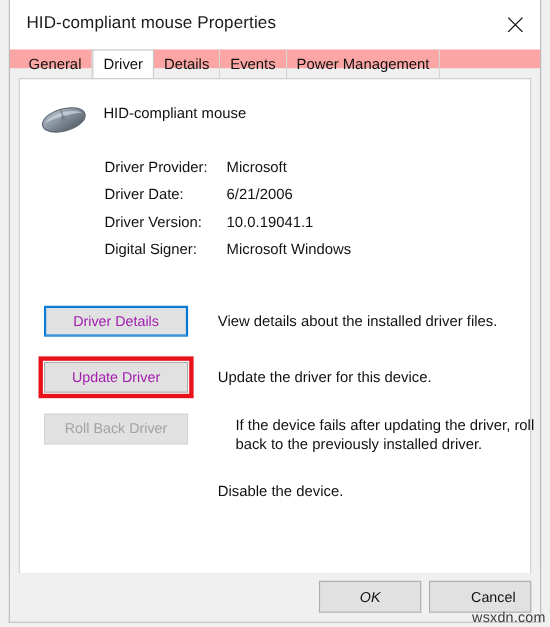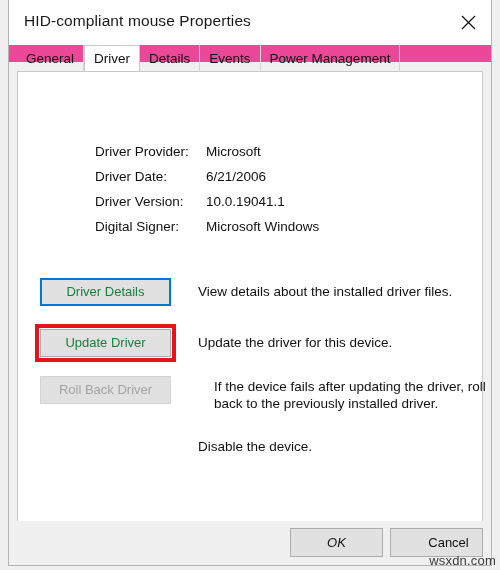--- a/index.html
+++ b/index.html
@@ -66,21 +66,21 @@
   }
   .close-btn svg { display: block; }
 
   
   .tabstrip {
     position: absolute;
     left: 0;
     top: 45px;
     width: 100%;
     height: 17px;
-    background: #ec4899;
+    background: #fca5a5;
   }
   .tabs {
     position: absolute;
     left: 8px;
     top: 0px;
     display: flex;
     align-items: flex-end;
     height: 27px;
   }
   .tab {
@@ -180,21 +180,21 @@
   .btn {
     position: absolute;
     left: 22px;
     width: 131px;
     height: 28px;
     background: #e1e1e1;
     border: 1px solid #adadad;
     box-sizing: border-box;
     font-family: "Liberation Sans", sans-serif;
     font-size: 13px;
-    color: #15803d;
+    color: #a21caf;
     text-align: center;
     line-height: 26px;
     white-space: nowrap;
     padding: 0;
   }
   .btn.focused {
     border: 1px solid #0078d7;
     box-shadow: 0 0 0 1px #0078d7 inset;
   }
   .btn.disabled {
@@ -283,20 +283,40 @@
         <div class="tab">General</div>
         <div class="tab active">Driver</div>
         <div class="tab">Details</div>
         <div class="tab">Events</div>
         <div class="tab">Power Management</div>
       </div>
     </div>
 
     <div class="panel">
 
+      <div class="device-header">
+        <div class="device-icon">
+          <svg width="52" height="34" viewBox="0 0 52 34">
+            <defs>
+              <linearGradient id="mg" x1="0" y1="0" x2="0.6" y2="1">
+                <stop offset="0%" stop-color="#b9c3cc"></stop>
+                <stop offset="45%" stop-color="#8e9aa6"></stop>
+                <stop offset="100%" stop-color="#5d666f"></stop>
+              </linearGradient>
+            </defs>
+            <g transform="rotate(-16 26 17)">
+              <ellipse cx="26" cy="17" rx="20" ry="10" fill="url(#mg)" stroke="#5a646d" stroke-width="1"></ellipse>
+              <path d="M8 15 Q26 5 44 15 Q26 12 8 15 Z" fill="#cfd6dd" opacity="0.75"></path>
+              <line x1="26" y1="7.2" x2="26" y2="15" stroke="#6a737c" stroke-width="1"></line>
+              <ellipse cx="26" cy="15.5" rx="2" ry="2.6" fill="#74808c"></ellipse>
+            </g>
+          </svg>
+        </div>
+        <div class="device-name">HID-compliant mouse</div>
+      </div>
 
       <div class="info">
         <div class="info-row">
           <span class="info-label">Driver Provider:</span>
           <span class="info-value">Microsoft</span>
         </div>
         <div class="info-row">
           <span class="info-label">Driver Date:</span>
           <span class="info-value">6/21/2006</span>
         </div>

